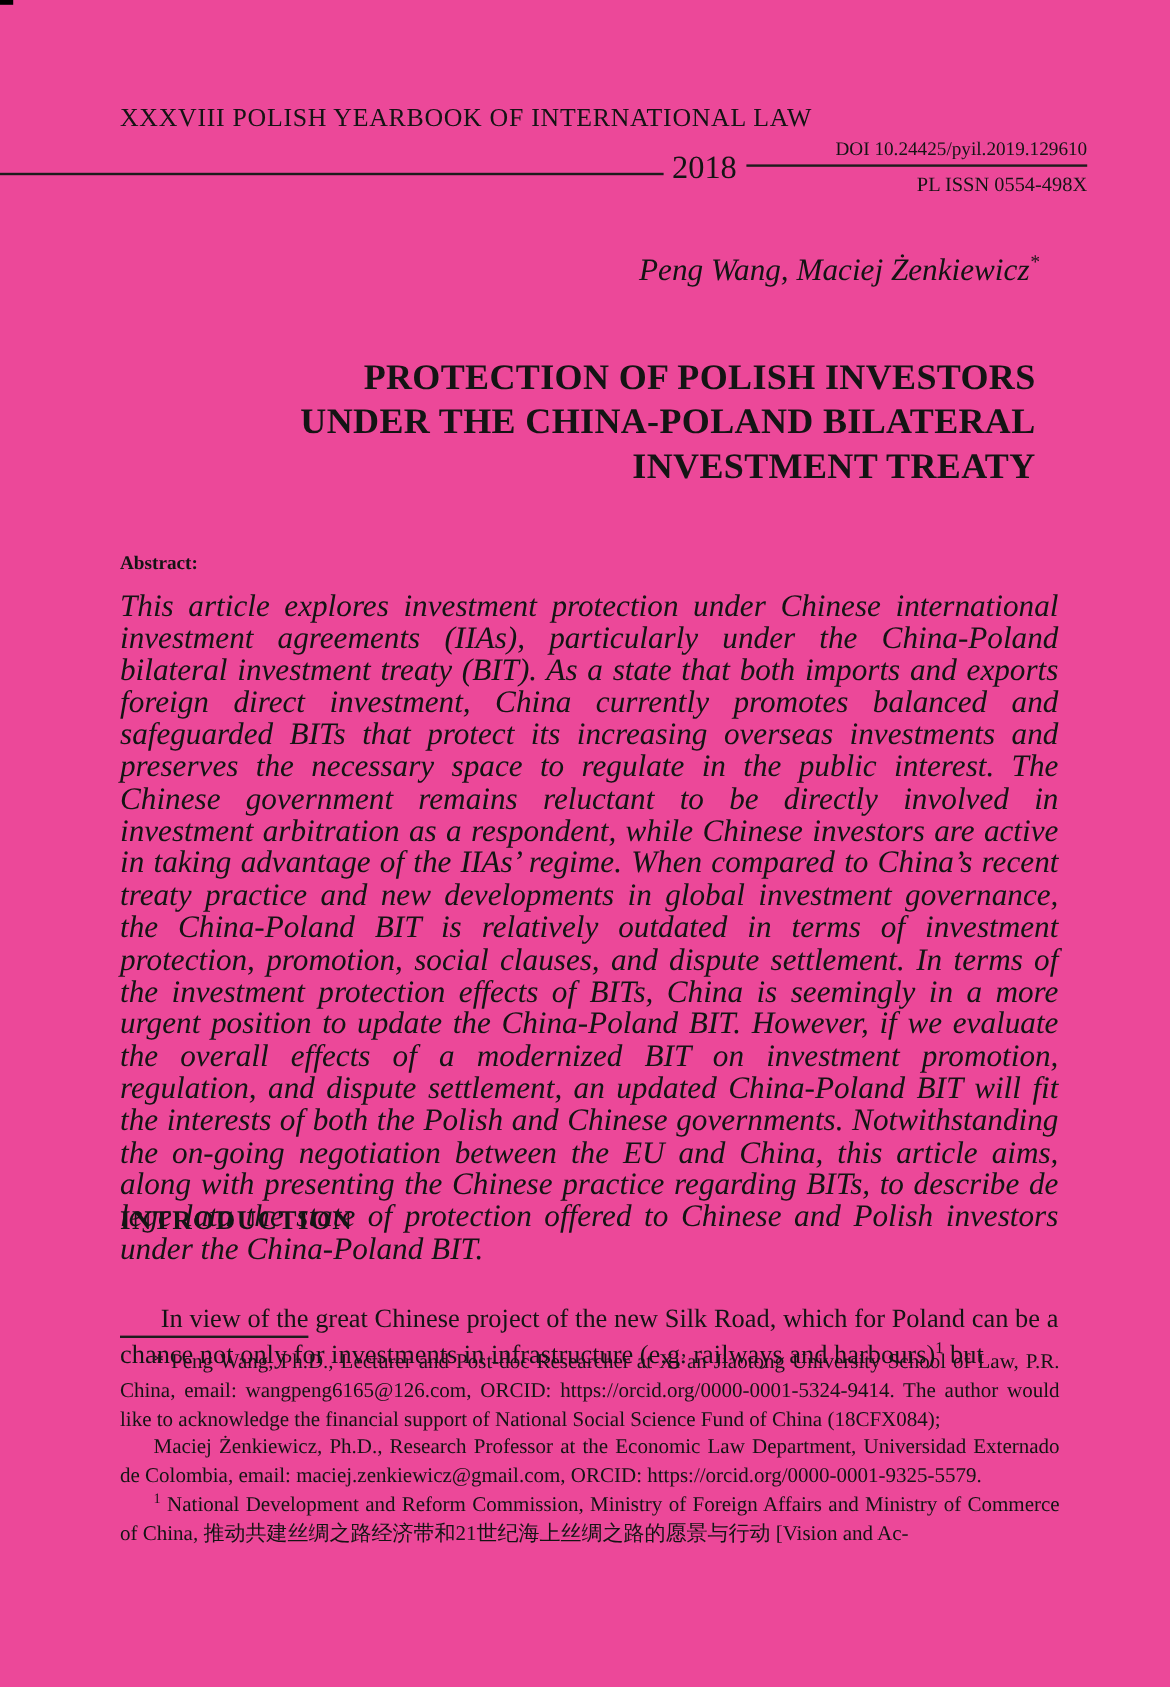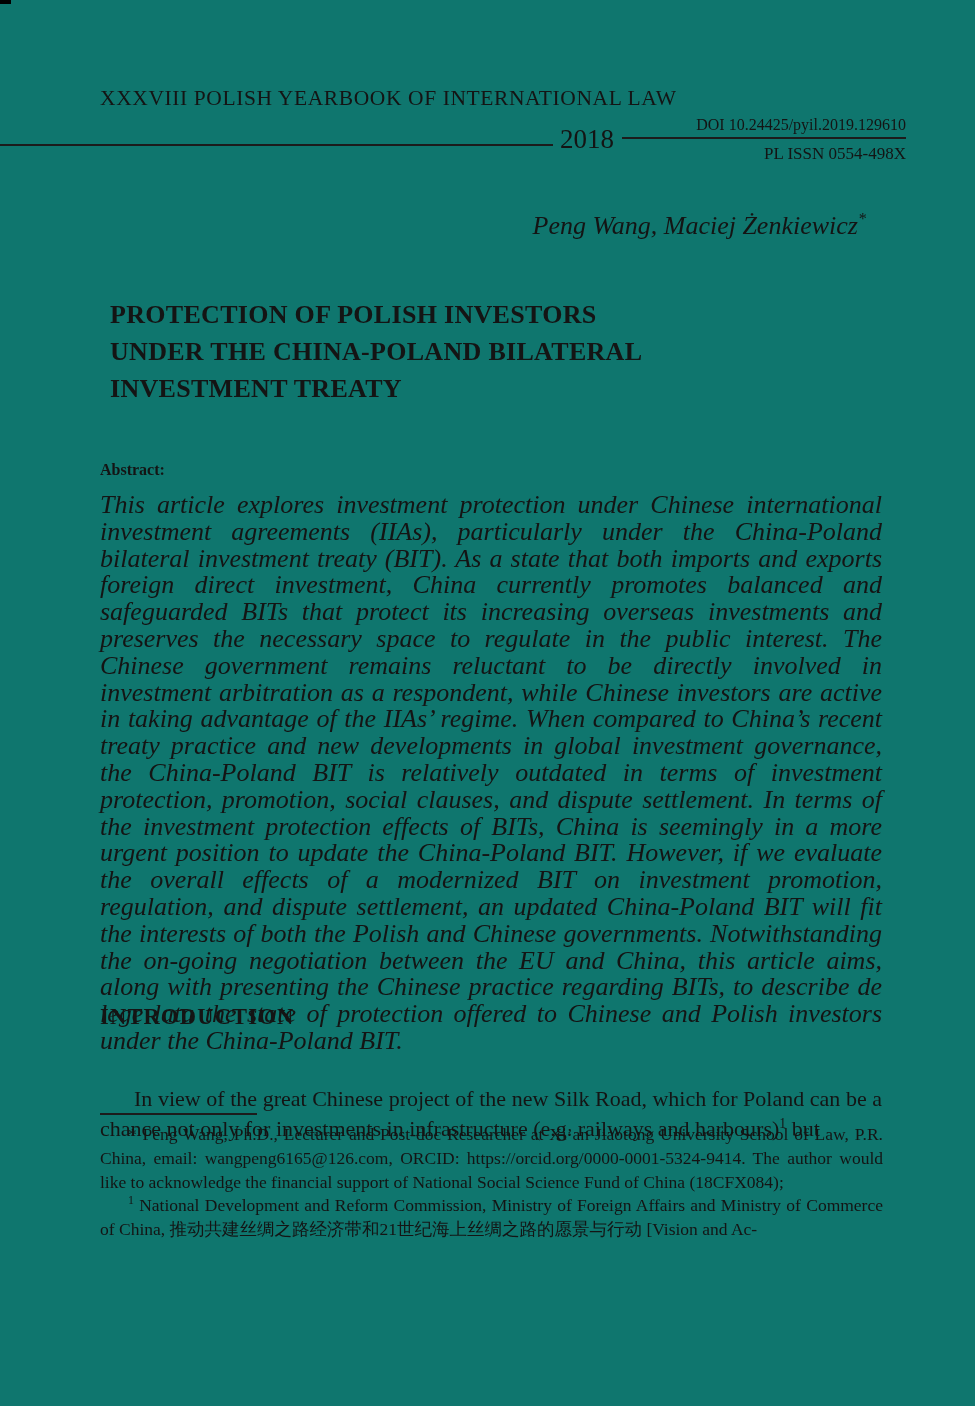--- a/index.html
+++ b/index.html
@@ -2,21 +2,21 @@
 <html><head>
 <meta charset="utf-8">
 <style>
   html, body { margin: 0; padding: 0; }
   body {
     width: 975px; height: 1406px;
     background: #ffffff;
     font-family: "Liberation Serif", "DejaVu Serif", serif;
     color: #141414;
   }
-  .page { position: relative; width: 975px; height: 1406px; background: #0f766e; overflow: hidden; }
+  .page { position: relative; width: 975px; height: 1406px; background: #ec4899; overflow: hidden; }
 
   .scan-artifact { position: absolute; top: 0; left: 0; width: 11px; height: 4px; background: #000; }
 
   .journal-line {
     position: absolute; left: 100px; top: 86px;
     font-size: 21.5px; letter-spacing: 0.6px; white-space: nowrap;
   }
 
   .rule-left { position: absolute; left: 0; top: 144px; width: 553px; height: 2px; background: #1c1c1c; }
   .year { position: absolute; left: 560px; top: 124px; font-size: 27px; }
@@ -25,22 +25,22 @@
   .header-right .rule-right { height: 2px; background: #1c1c1c; }
   .header-right .issn { font-size: 17px; text-align: right; padding-top: 5px; white-space: nowrap; }
 
   .authors {
     position: absolute; left: 100px; top: 210px; width: 766px;
     text-align: right; font-style: italic; font-size: 26px; white-space: nowrap;
   }
   .authors sup { font-size: 0.62em; font-style: italic; }
 
   .article-title {
-    position: absolute; left: 110px; top: 296px; width: 780px;
-    text-align: left; font-weight: bold; font-size: 26px; line-height: 37px;
+    position: absolute; left: 83px; top: 296px; width: 780px;
+    text-align: right; font-weight: bold; font-size: 30px; line-height: 37px;
     letter-spacing: 0.3px;
   }
   .article-title span { display: block; }
 
   .abstract-label { position: absolute; left: 100px; top: 461px; font-size: 16px; font-weight: bold; }
   .abstract-text {
     position: absolute; left: 100px; top: 492px; width: 782px;
     font-style: italic; font-size: 26px; line-height: 26.8px; text-align: justify;
   }
 
@@ -98,16 +98,17 @@
 
 
   <div class="intro-heading">INTRODUCTION</div>
 
   <div class="intro-para"><span>In view of the great Chinese project of the new Silk Road, which for Poland can be a chance not only for investments in infrastructure (e.g. railways and harbours)</span><sup class="fn-ref">1</sup><span> but</span></div>
 
   <div class="fn-rule"></div>
 
   <div class="footnotes">
     <p>* Peng Wang, Ph.D., Lecturer and Post-doc Researcher at Xi’an Jiaotong University School of Law, P.R. China, email: wangpeng6165@126.com, ORCID: https://orcid.org/0000-0001-5324-9414. The author would like to acknowledge the financial support of National Social Science Fund of China (18CFX084);</p>
+    <p>Maciej Żenkiewicz, Ph.D., Research Professor at the Economic Law Department, Universidad Externado de Colombia, email: maciej.zenkiewicz@gmail.com, ORCID: https://orcid.org/0000-0001-9325-5579.</p>
     <p><sup>1</sup><span> National Development and Reform Commission, Ministry of Foreign Affairs and Ministry of Commerce of China, 推动共建丝绸之路经济带和21世纪海上丝绸之路的愿景与行动 [Vision and Ac-</span></p>
   </div>
 
 </div>
 
 </body></html>

